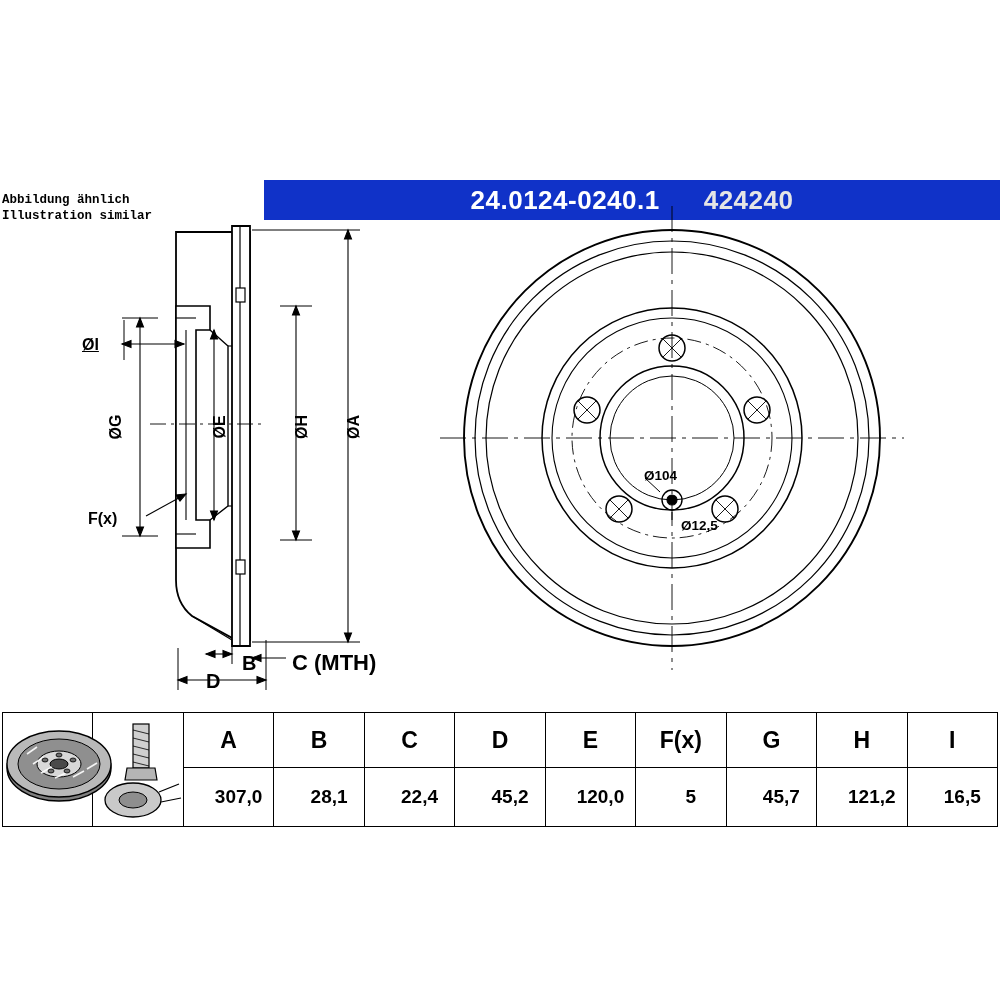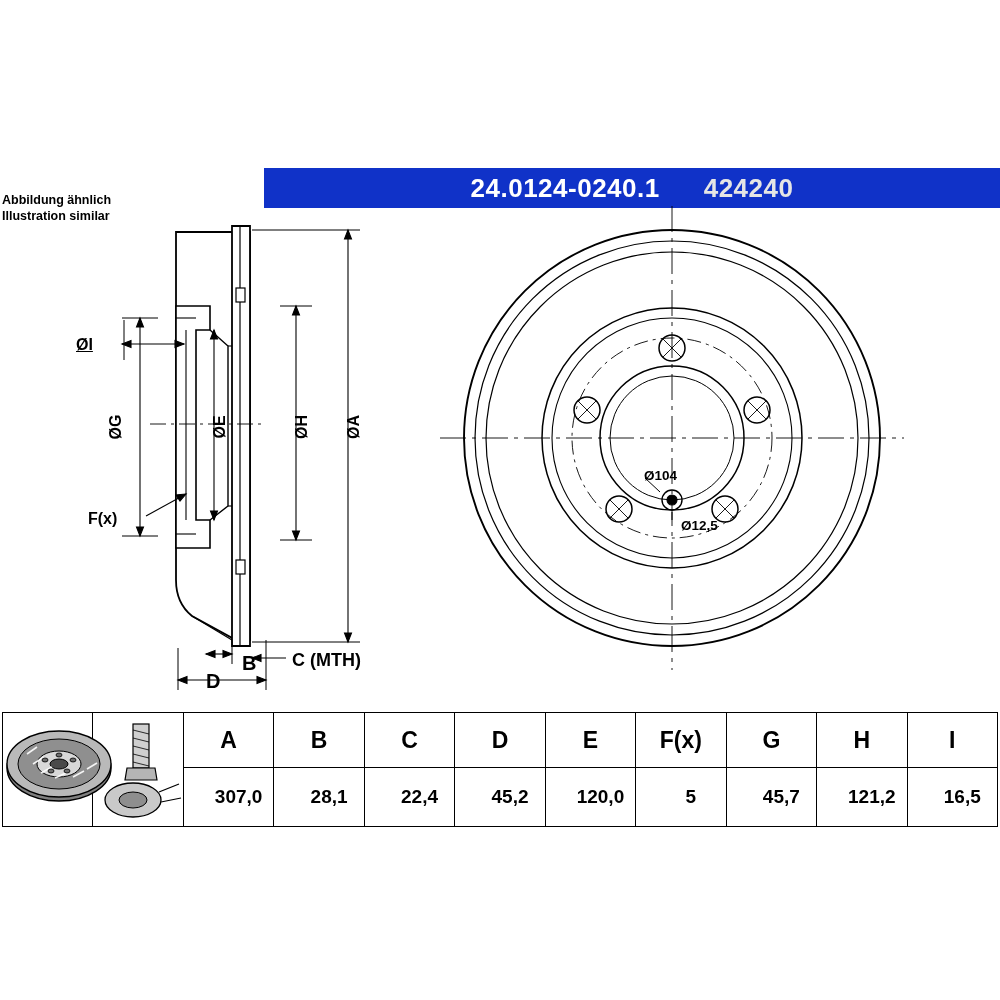--- a/index.html
+++ b/index.html
@@ -19,21 +19,21 @@
     position: absolute;
     left: 0; top: 0;
     width: 1000px;
     height: 1000px;
   }
 
   
   .header-bar {
     position: absolute;
     left: 264px;
-    top: 168px;
+    top: 180px;
     width: 736px;
     height: 40px;
     background: #1032c8;
     display: flex;
     align-items: center;
     justify-content: center;
     gap: 44px;
   }
   .header-bar .code {
     color: #ffffff;
@@ -43,20 +43,21 @@
   }
 
   
   .illus-note {
     position: absolute;
     left: 2px;
     top: 192px;
     font-size: 12.5px;
     font-weight: bold;
     line-height: 16px;
+    font-family: Liberation Mono, monospace;
   }
 
   
   .lbl {
     position: absolute;
     font-size: 16px;
     font-weight: bold;
     white-space: nowrap;
   }
   .lbl.rot {
@@ -235,35 +236,35 @@
       </g>
 
       <circle cx="672" cy="500" r="10" stroke-width="1.4"></circle>
       <circle cx="672" cy="500" r="5" stroke-width="1.1" fill="#000000"></circle>
 
       <path d="M660,492 L645,478" stroke-width="1"></path>
       <path d="M672,512 L672,520" stroke-width="1"></path>
     </g>
   </svg>
 
-  <div class="lbl" style="left:76px; top:336px;text-decoration:underline;">ØI</div>
+  <div class="lbl" style="left:82px; top:336px;text-decoration:underline;">ØI</div>
 
   <div class="lbl rot" style="left:104px; top:418px; transform:rotate(-90deg);">ØG</div>
 
   <div class="lbl rot" style="left:208px; top:418px; transform:rotate(-90deg);">ØE</div>
 
   <div class="lbl rot" style="left:290px; top:418px; transform:rotate(-90deg);">ØH</div>
 
   <div class="lbl rot" style="left:342px; top:418px; transform:rotate(-90deg);">ØA</div>
 
   <div class="lbl" style="left:88px; top:510px;">F(x)</div>
 
   <div class="lbl" style="left:242px; top:652px; font-size:20px;">B</div>
 
-  <div class="lbl" style="left:292px; top:650px; font-size:18px;">C (MTH)</div>
+  <div class="lbl" style="left:292px; top:650px; font-size:22px;">C (MTH)</div>
 
   <div class="lbl" style="left:206px; top:670px; font-size:20px;">D</div>
 
   <div class="lbl small" style="left:644px; top:450px;margin-top:18px;">Ø104</div>
 
   <div class="lbl small" style="left:640px; top:518px;margin-left:41px;">Ø12,5</div>
 
   <table class="spec-table">
     <tbody>
         <tr class="head">

